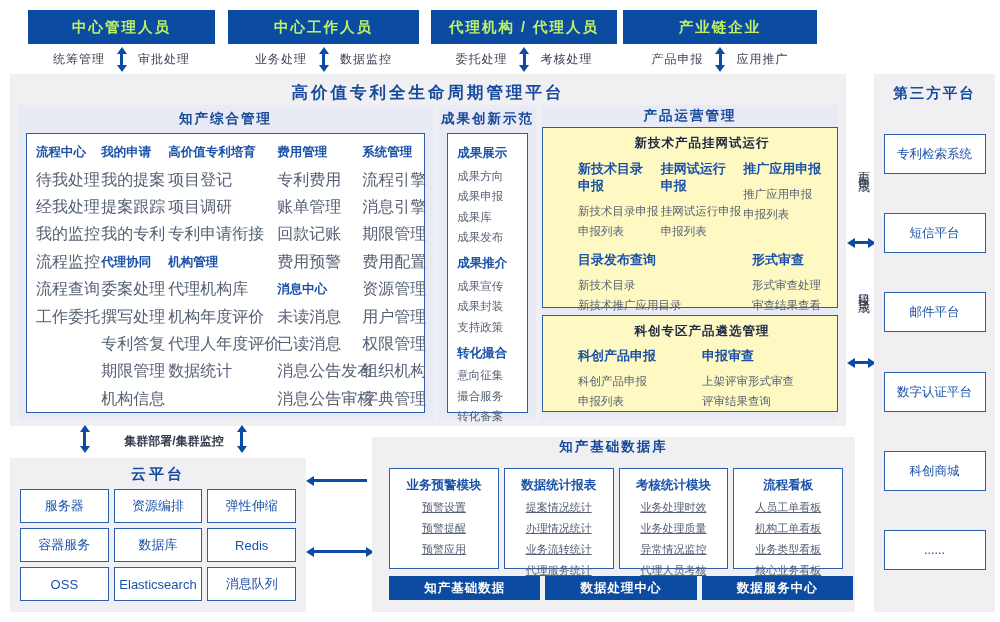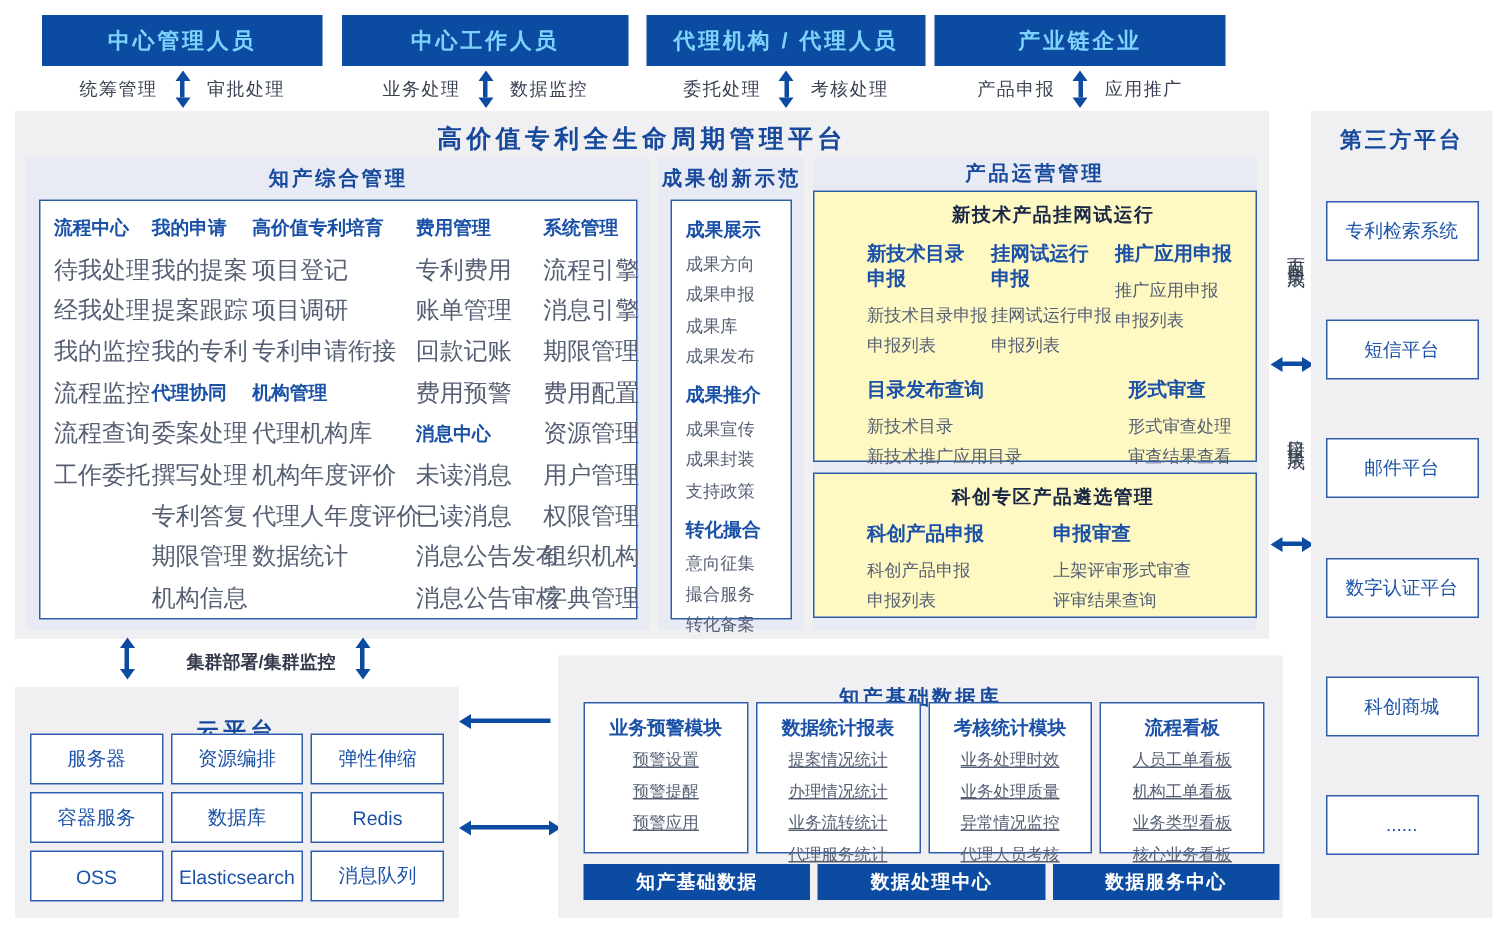--- a/index.html
+++ b/index.html
@@ -19,21 +19,21 @@
   .h-arrow{position:absolute;height:3px;background:var(--blue);}
   .h-arrow::before{content:"";position:absolute;left:-7px;top:50%;transform:translateY(-50%);
     border:5px solid transparent;border-left:0;border-right:8px solid var(--blue);}
   .h-arrow::after{content:"";position:absolute;right:-7px;top:50%;transform:translateY(-50%);
     border:5px solid transparent;border-right:0;border-left:8px solid var(--blue);}
   .h-arrow.left-only::after{display:none;}
 
   
   .top-row{position:absolute;left:0;top:10px;width:100%;height:64px;}
   .ug{position:absolute;top:0;}
-  .ug-bar{height:34px;background:var(--blue);color:#7dd3fc;display:flex;align-items:center;
+  .ug-bar{height:34px;background:var(--blue);color:#bef264;display:flex;align-items:center;
     justify-content:center;font-size:14.5px;font-weight:bold;letter-spacing:2px;}
   .ug-subs{height:30px;display:flex;align-items:center;justify-content:center;gap:13px;
     font-size:12px;color:var(--sub);letter-spacing:1px;}
   .ug-subs .v-arrow{height:11px;margin:0 2px;}
 
   
   .panel{position:absolute;background:var(--panel);}
   .main-panel{left:10px;top:74px;width:836px;height:352px;}
   .platform-title{text-align:center;font-size:16.5px;font-weight:bold;color:var(--accent);
     letter-spacing:3px;padding-top:8px;}
@@ -87,30 +87,30 @@
     justify-content:center;font-size:12.5px;color:var(--group);white-space:nowrap;}
 
   
   .cluster-label{position:absolute;left:100px;top:433px;width:148px;text-align:center;
     font-size:12px;font-weight:600;color:#333a4a;}
   .cluster-arrow{position:absolute;height:14px;top:432px;}
 
   
   .cloud{left:10px;top:458px;width:296px;height:154px;}
   .cloud-title{text-align:center;font-size:15px;font-weight:bold;color:var(--accent);
-    letter-spacing:3px;padding-top:20px;}
+    letter-spacing:3px;padding-top:7px;}
   .cloud-grid{position:absolute;left:10px;right:10px;top:31px;bottom:11px;display:grid;
     grid-template-columns:1fr 1fr 1fr;grid-template-rows:1fr 1fr 1fr;gap:5px;}
   .cloud-item{background:#fff;border:1.5px solid var(--border);display:flex;align-items:center;
     justify-content:center;font-size:13px;color:var(--group);}
 
   
   .db{left:372px;top:437px;width:483px;height:175px;}
   .db-title{text-align:center;font-size:13.5px;font-weight:bold;color:var(--accent);
-    letter-spacing:2px;padding-top:19px;}
+    letter-spacing:2px;padding-top:1px;}
   .db-modules{position:absolute;left:17px;right:12px;top:31px;bottom:43px;display:flex;gap:5px;}
   .db-module{flex:1;background:#fff;border:1.5px solid var(--border);text-align:center;}
   .db-module-title{font-size:12.5px;font-weight:bold;color:var(--group);margin:8px 0 3px;}
   .db-module-item{font-size:11px;color:var(--item);line-height:21px;white-space:nowrap;text-decoration:underline;}
   .db-bars{position:absolute;left:17px;right:2px;bottom:12px;height:24px;display:flex;gap:5px;}
   .db-bar{flex:1;background:var(--blue);color:#fff;display:flex;align-items:center;
     justify-content:center;font-size:12.5px;font-weight:bold;letter-spacing:1px;}
 </style>
 </head>
 <body>

